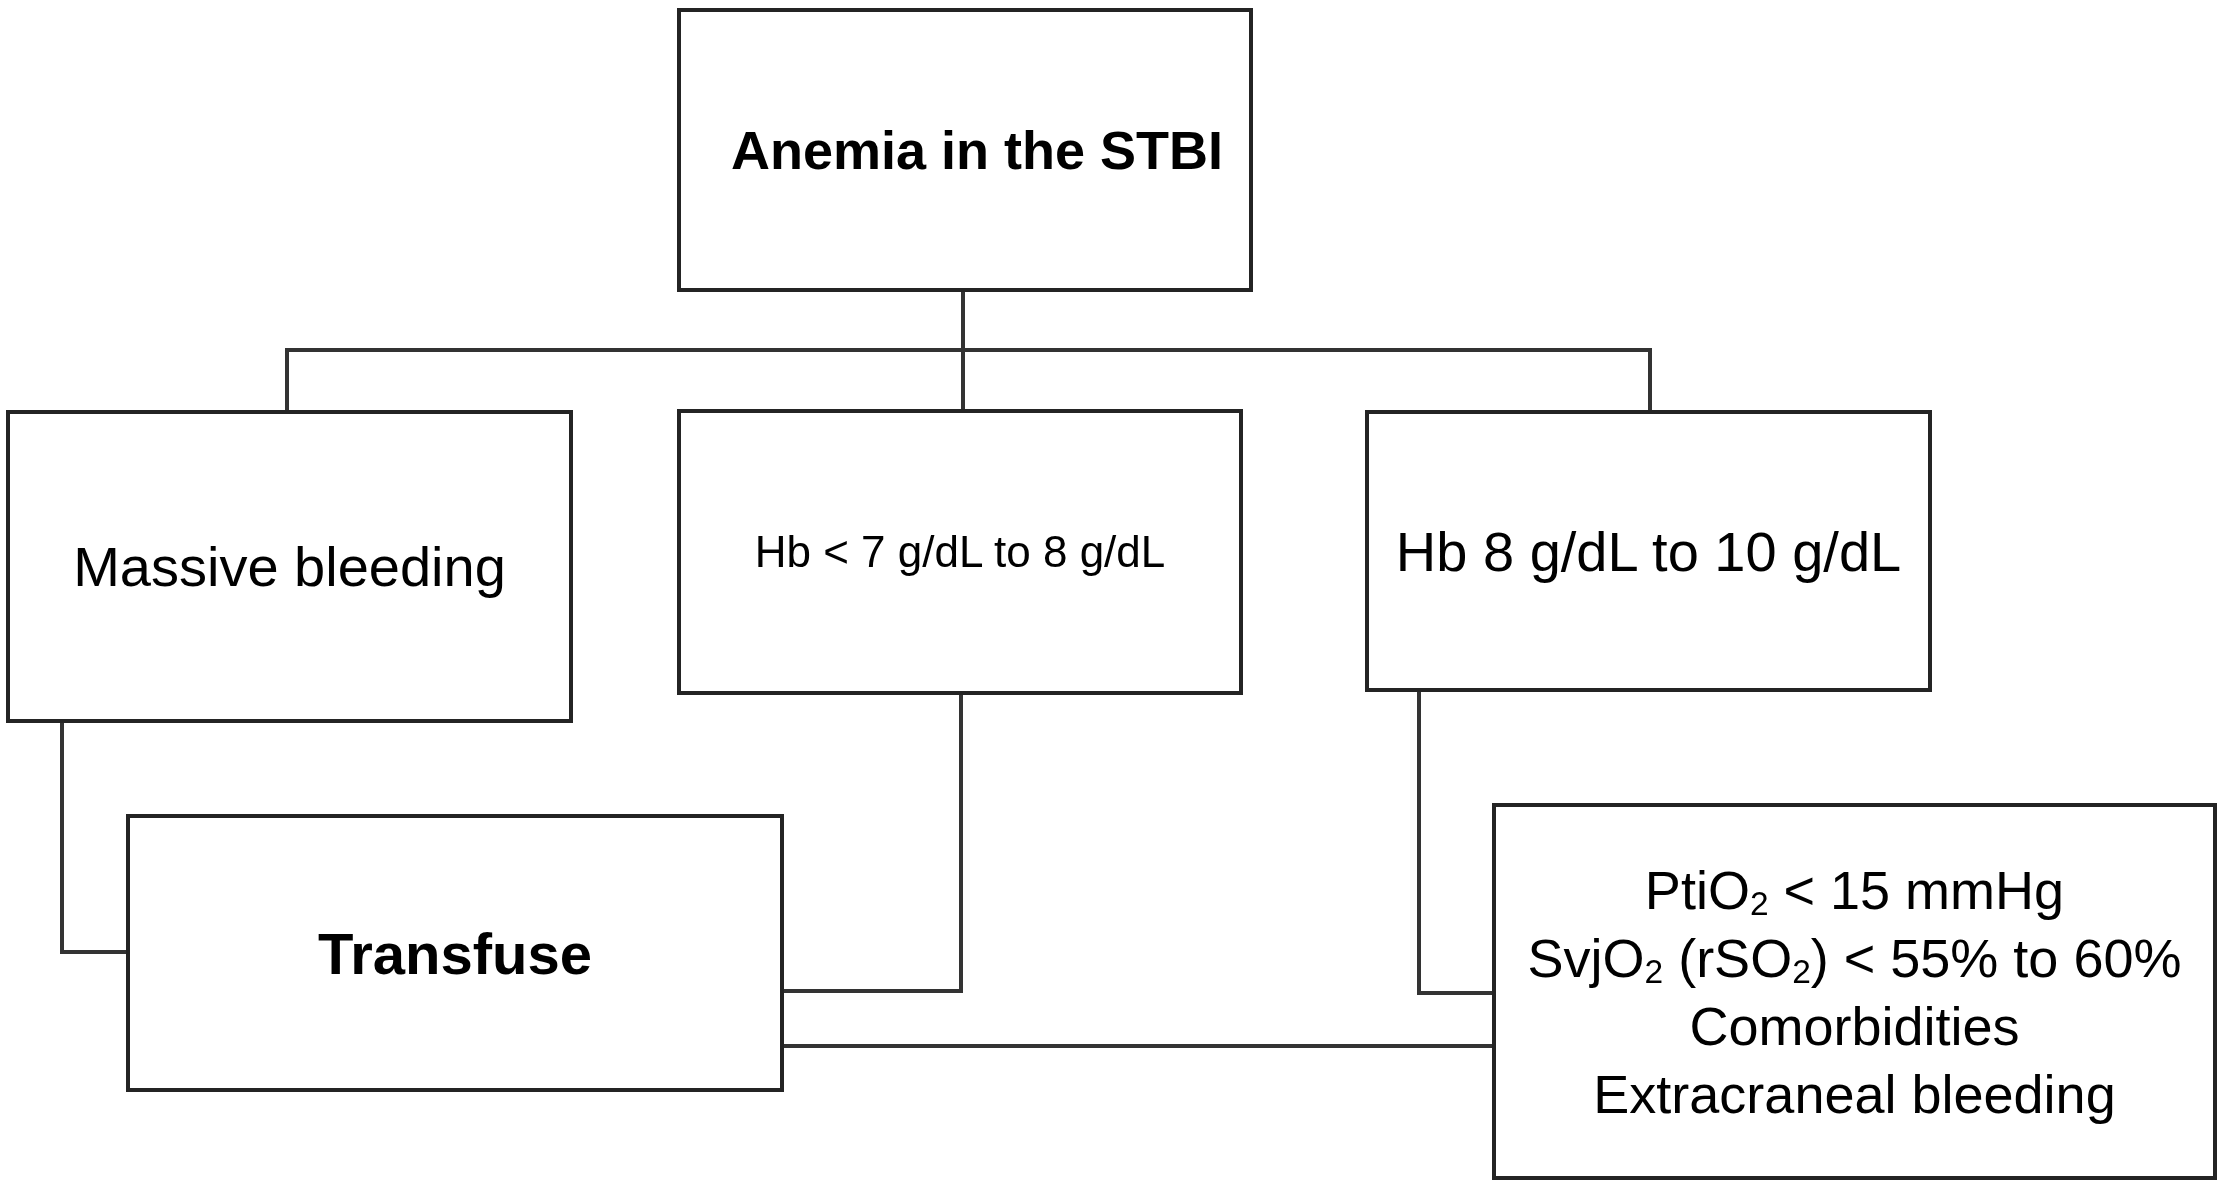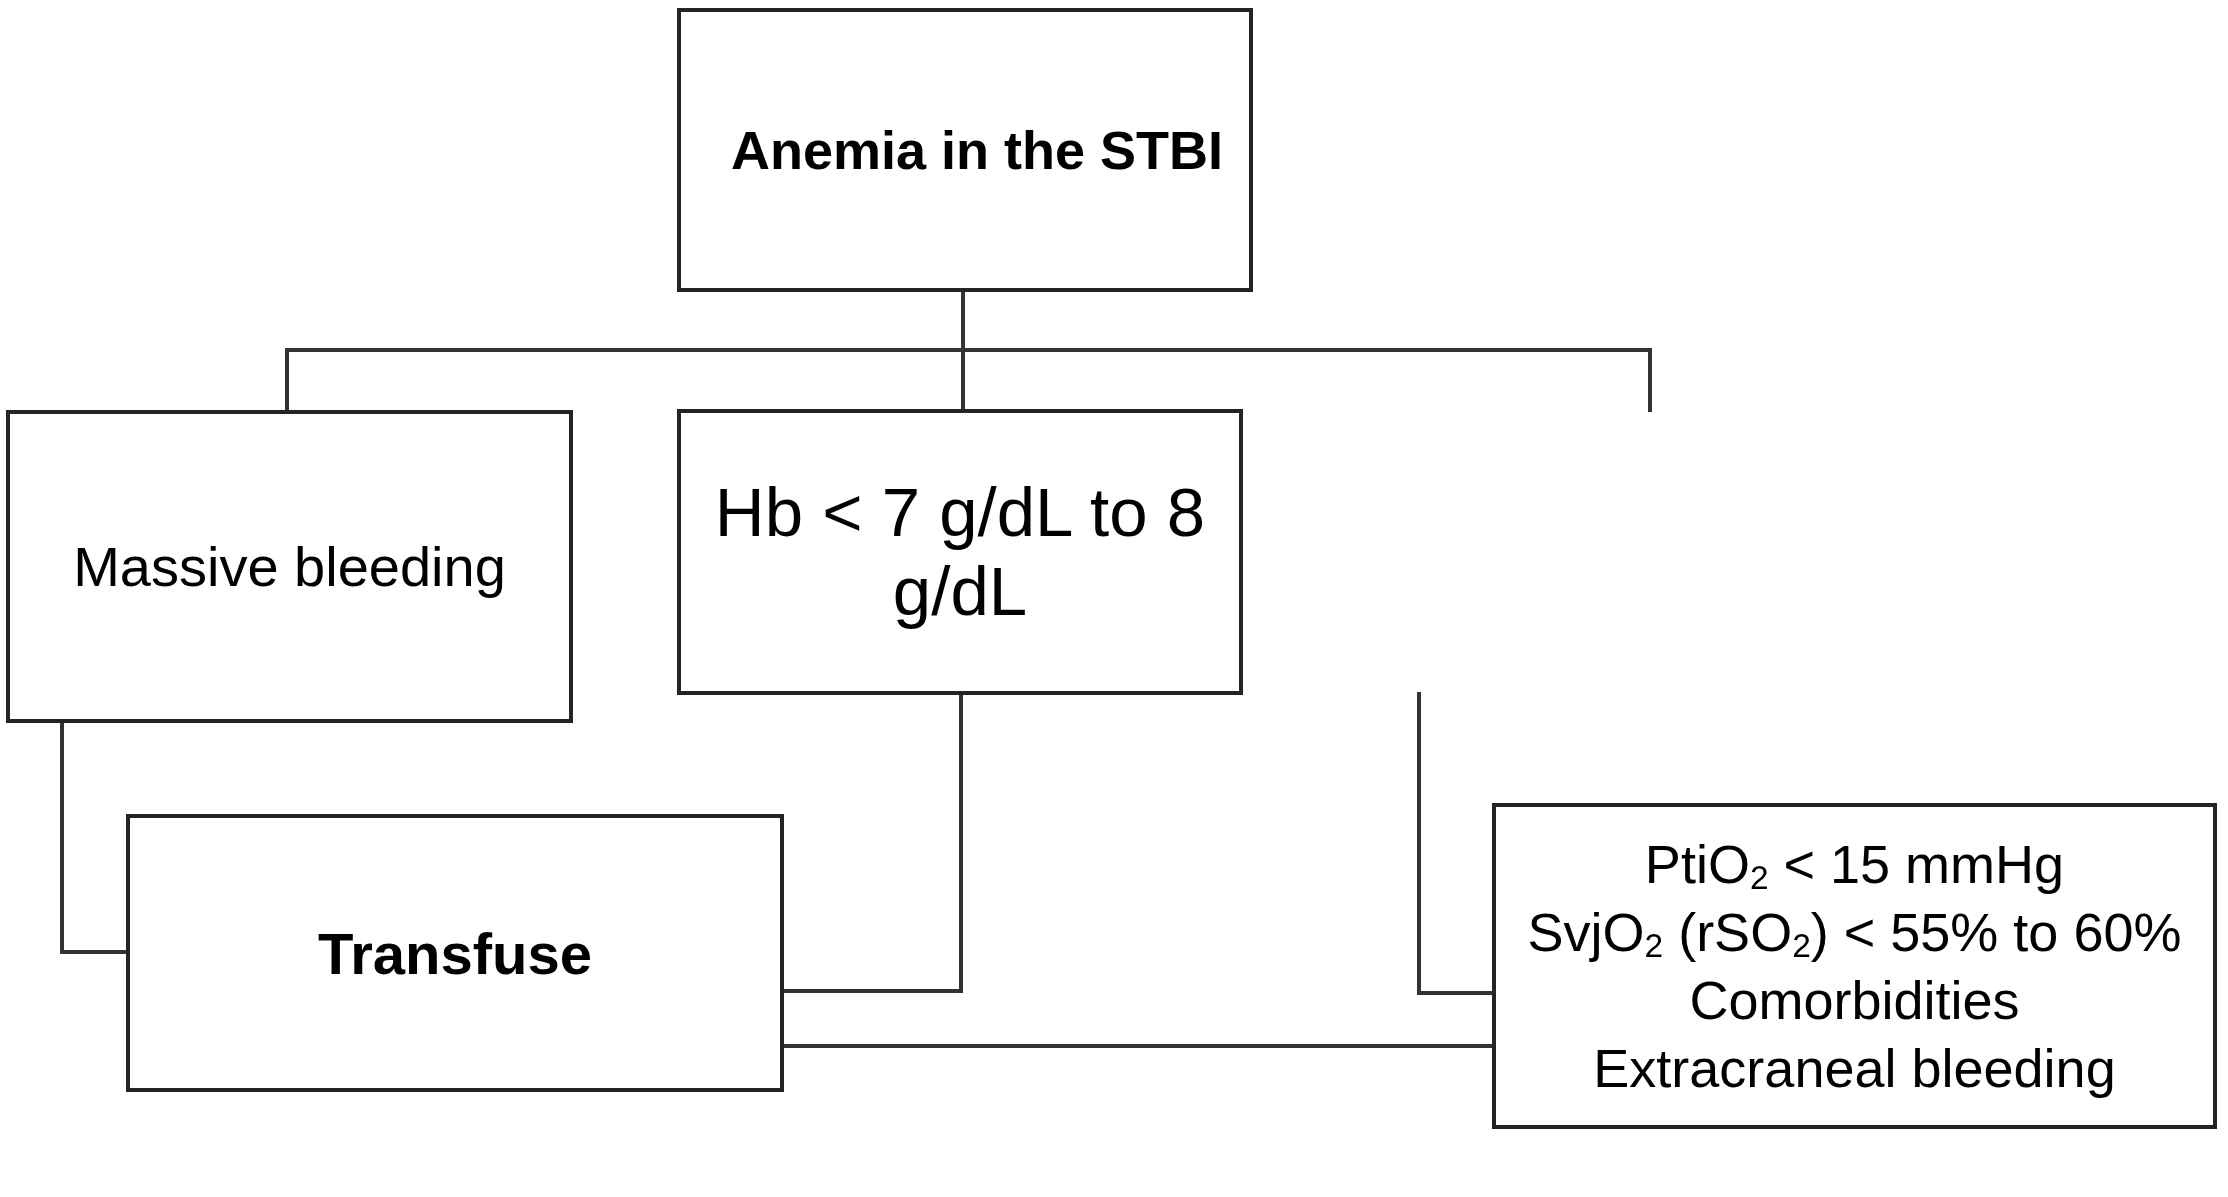--- a/index.html
+++ b/index.html
@@ -36,32 +36,32 @@
   #node-root-anemia {
     left: 677px; top: 8px; width: 576px; height: 284px;
     font-size: 54px; font-weight: bold; padding-left: 24px;
   }
   #node-massive-bleeding {
     left: 6px; top: 410px; width: 567px; height: 313px;
     font-size: 56px;
   }
   #node-hb-low {
     left: 677px; top: 409px; width: 566px; height: 286px;
-    font-size: 69px;
+    font-size: 44px;
   }
   #node-hb-mid {
     left: 1365px; top: 410px; width: 567px; height: 282px;
     font-size: 56px;
   }
   #node-transfuse {
     left: 126px; top: 814px; width: 658px; height: 278px;
     font-size: 58px; font-weight: bold;
   }
   #node-criteria {
-    left: 1492px; top: 803px; width: 725px; height: 326px;
+    left: 1492px; top: 803px; width: 725px; height: 377px;
     font-size: 54px;
     flex-direction: column;
   }
   #node-criteria .crit-line {
     line-height: 68px;
     white-space: nowrap;
   }
   #node-criteria sub {
     font-size: 0.62em;
     line-height: 0;
@@ -98,20 +98,21 @@
   <div class="edge" id="edge-hb-mid-down"></div>
   <div class="edge" id="edge-hb-mid-elbow"></div>
   <div class="edge" id="edge-transfuse-criteria"></div>
 
   <div class="node" id="node-root-anemia">Anemia in the STBI</div>
 
   <div class="node" id="node-massive-bleeding">Massive bleeding</div>
 
   <div class="node" id="node-hb-low">Hb &lt; 7 g/dL to 8 g/dL</div>
 
+  <div class="node" id="node-hb-mid">Hb 8 g/dL to 10 g/dL</div>
 
   <div class="node" id="node-transfuse">Transfuse</div>
 
   <div class="node" id="node-criteria">
     <div class="crit-line"><span>PtiO</span><sub>2</sub><span> &lt; 15 mmHg</span></div>
     <div class="crit-line"><span>SvjO</span><sub>2</sub><span> (rSO</span><sub>2</sub><span>) &lt; 55% to 60%</span></div>
     <div class="crit-line"><span>Comorbidities</span></div>
     <div class="crit-line"><span>Extracraneal bleeding</span></div>
   </div>
 

